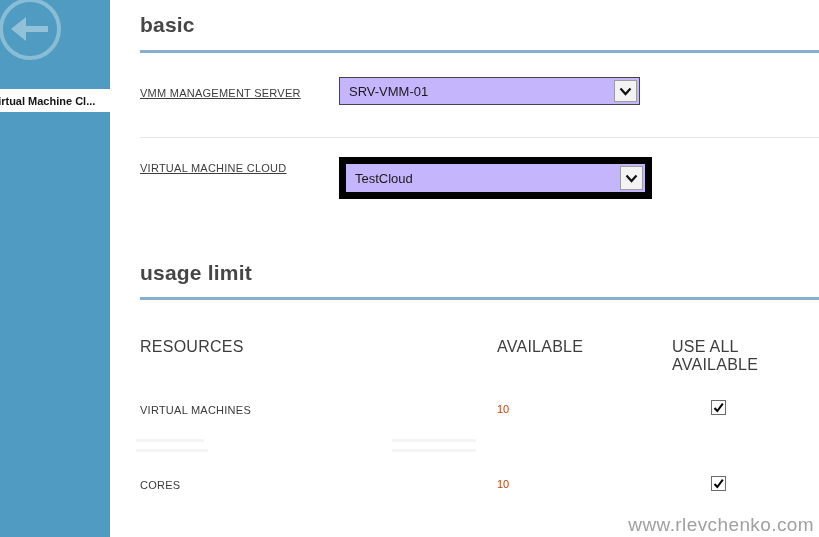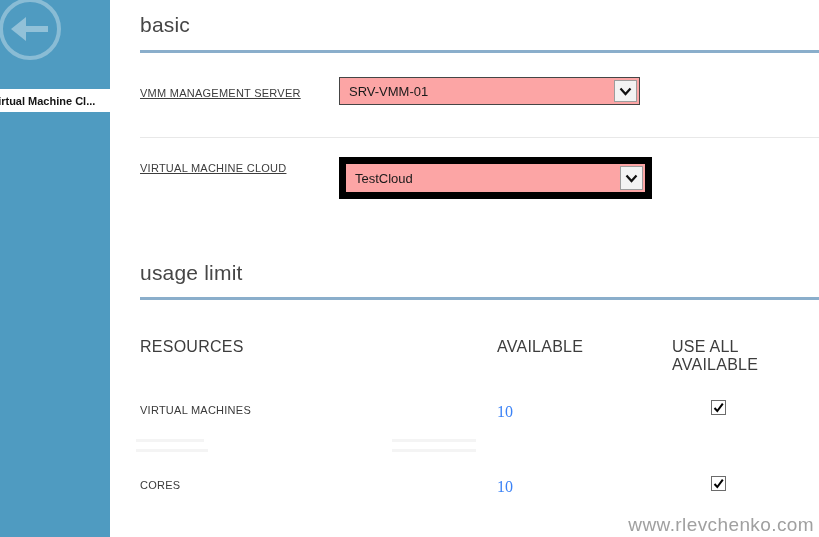--- a/index.html
+++ b/index.html
@@ -12,48 +12,48 @@
   .back-btn{position:absolute;left:-2px;top:-3px;width:66px;height:66px;cursor:pointer;}
   .nav-item{
     position:absolute;left:0;top:89px;width:110px;height:23px;background:#ffffff;
     display:flex;align-items:center;overflow:hidden;cursor:pointer;
   }
   .nav-item span{
     font-size:11px;font-weight:bold;color:#151515;white-space:nowrap;margin-left:-9px;
   }
   
   .section-title{
-    position:absolute;left:140px;font-size:21px;font-weight:400;color:#464646;
+    position:absolute;left:140px;font-size:21px;font-weight:700;color:#464646;
     letter-spacing:.2px;
   }
   .rule-blue{position:absolute;left:140px;width:679px;height:3px;background:#8aaecb;}
   .rule-gray{position:absolute;left:140px;width:679px;height:1px;background:#e8e8e8;}
   
   .field-label{
     position:absolute;left:140px;font-size:11px;color:#3d3d3d;letter-spacing:.25px;text-decoration:underline;
   }
   .combo{
-    position:absolute;left:339px;width:299px;height:26px;background:#fca5a5;cursor:pointer;
+    position:absolute;left:339px;width:299px;height:26px;background:#c4b5fd;cursor:pointer;
   }
   .combo.dark{border:1px solid #454545;}
   .combo.light{border:7px solid #000000;}
   .combo-value{
     position:absolute;left:9px;top:0;bottom:0;display:flex;align-items:center;
     font-size:13px;color:#1a1a1a;
   }
   .combo-btn{
     position:absolute;right:2px;top:2px;bottom:2px;width:21px;background:#f3f3f3;
     border:1px solid #9d9d9d;display:flex;align-items:center;justify-content:center;
   }
   
   .col-head{
     position:absolute;font-size:16px;color:#3d3d3d;letter-spacing:.25px;
   }
   .cell-text{position:absolute;font-size:11px;color:#3a3a3a;letter-spacing:.25px;}
-  .cell-num{position:absolute;font-size:16px;color:#3b82f6;font-family:Liberation Serif, serif;}
+  .cell-num{position:absolute;font-size:11px;color:#c2410c;}
   .checkbox{
     position:absolute;width:13px;height:13px;background:#fff;border:1px solid #6b6b6b;
     cursor:pointer;display:flex;align-items:center;justify-content:center;
   }
   .faint{position:absolute;height:3px;background:#f4f4f4;}
   
   .watermark{
     position:absolute;right:5px;top:514px;font-size:19px;color:#a0a0a0;letter-spacing:.4px;
   }
 </style>

